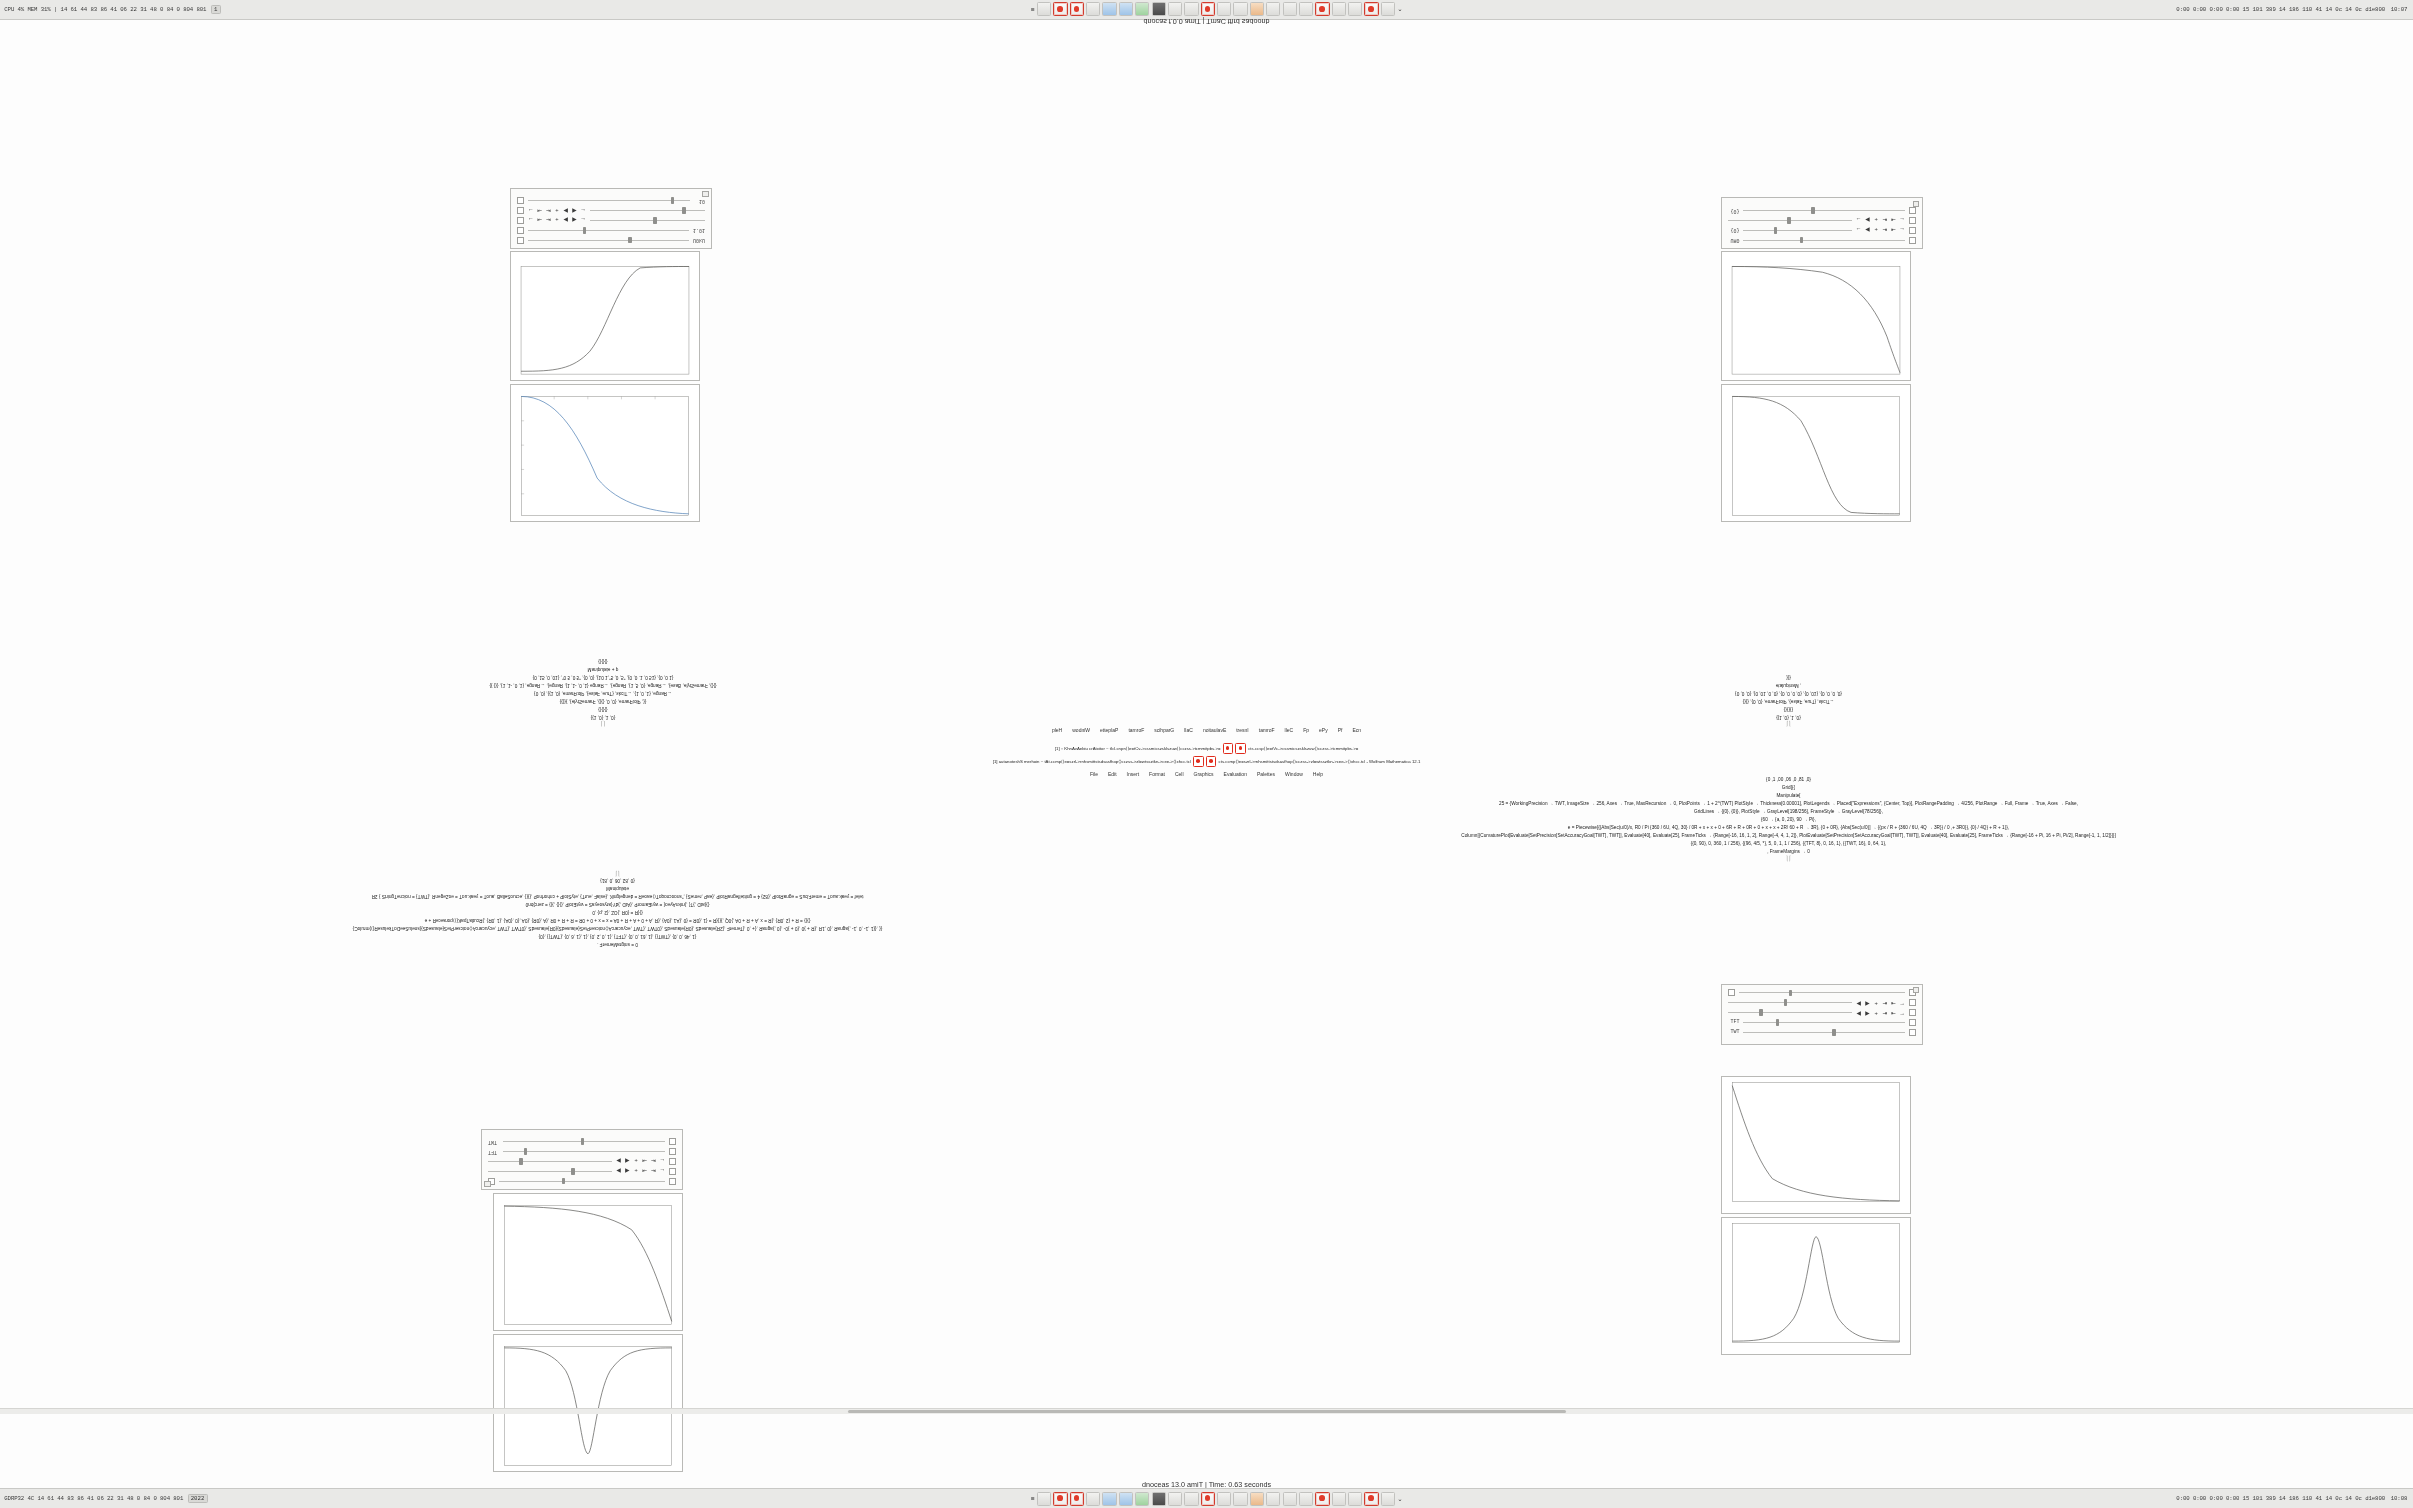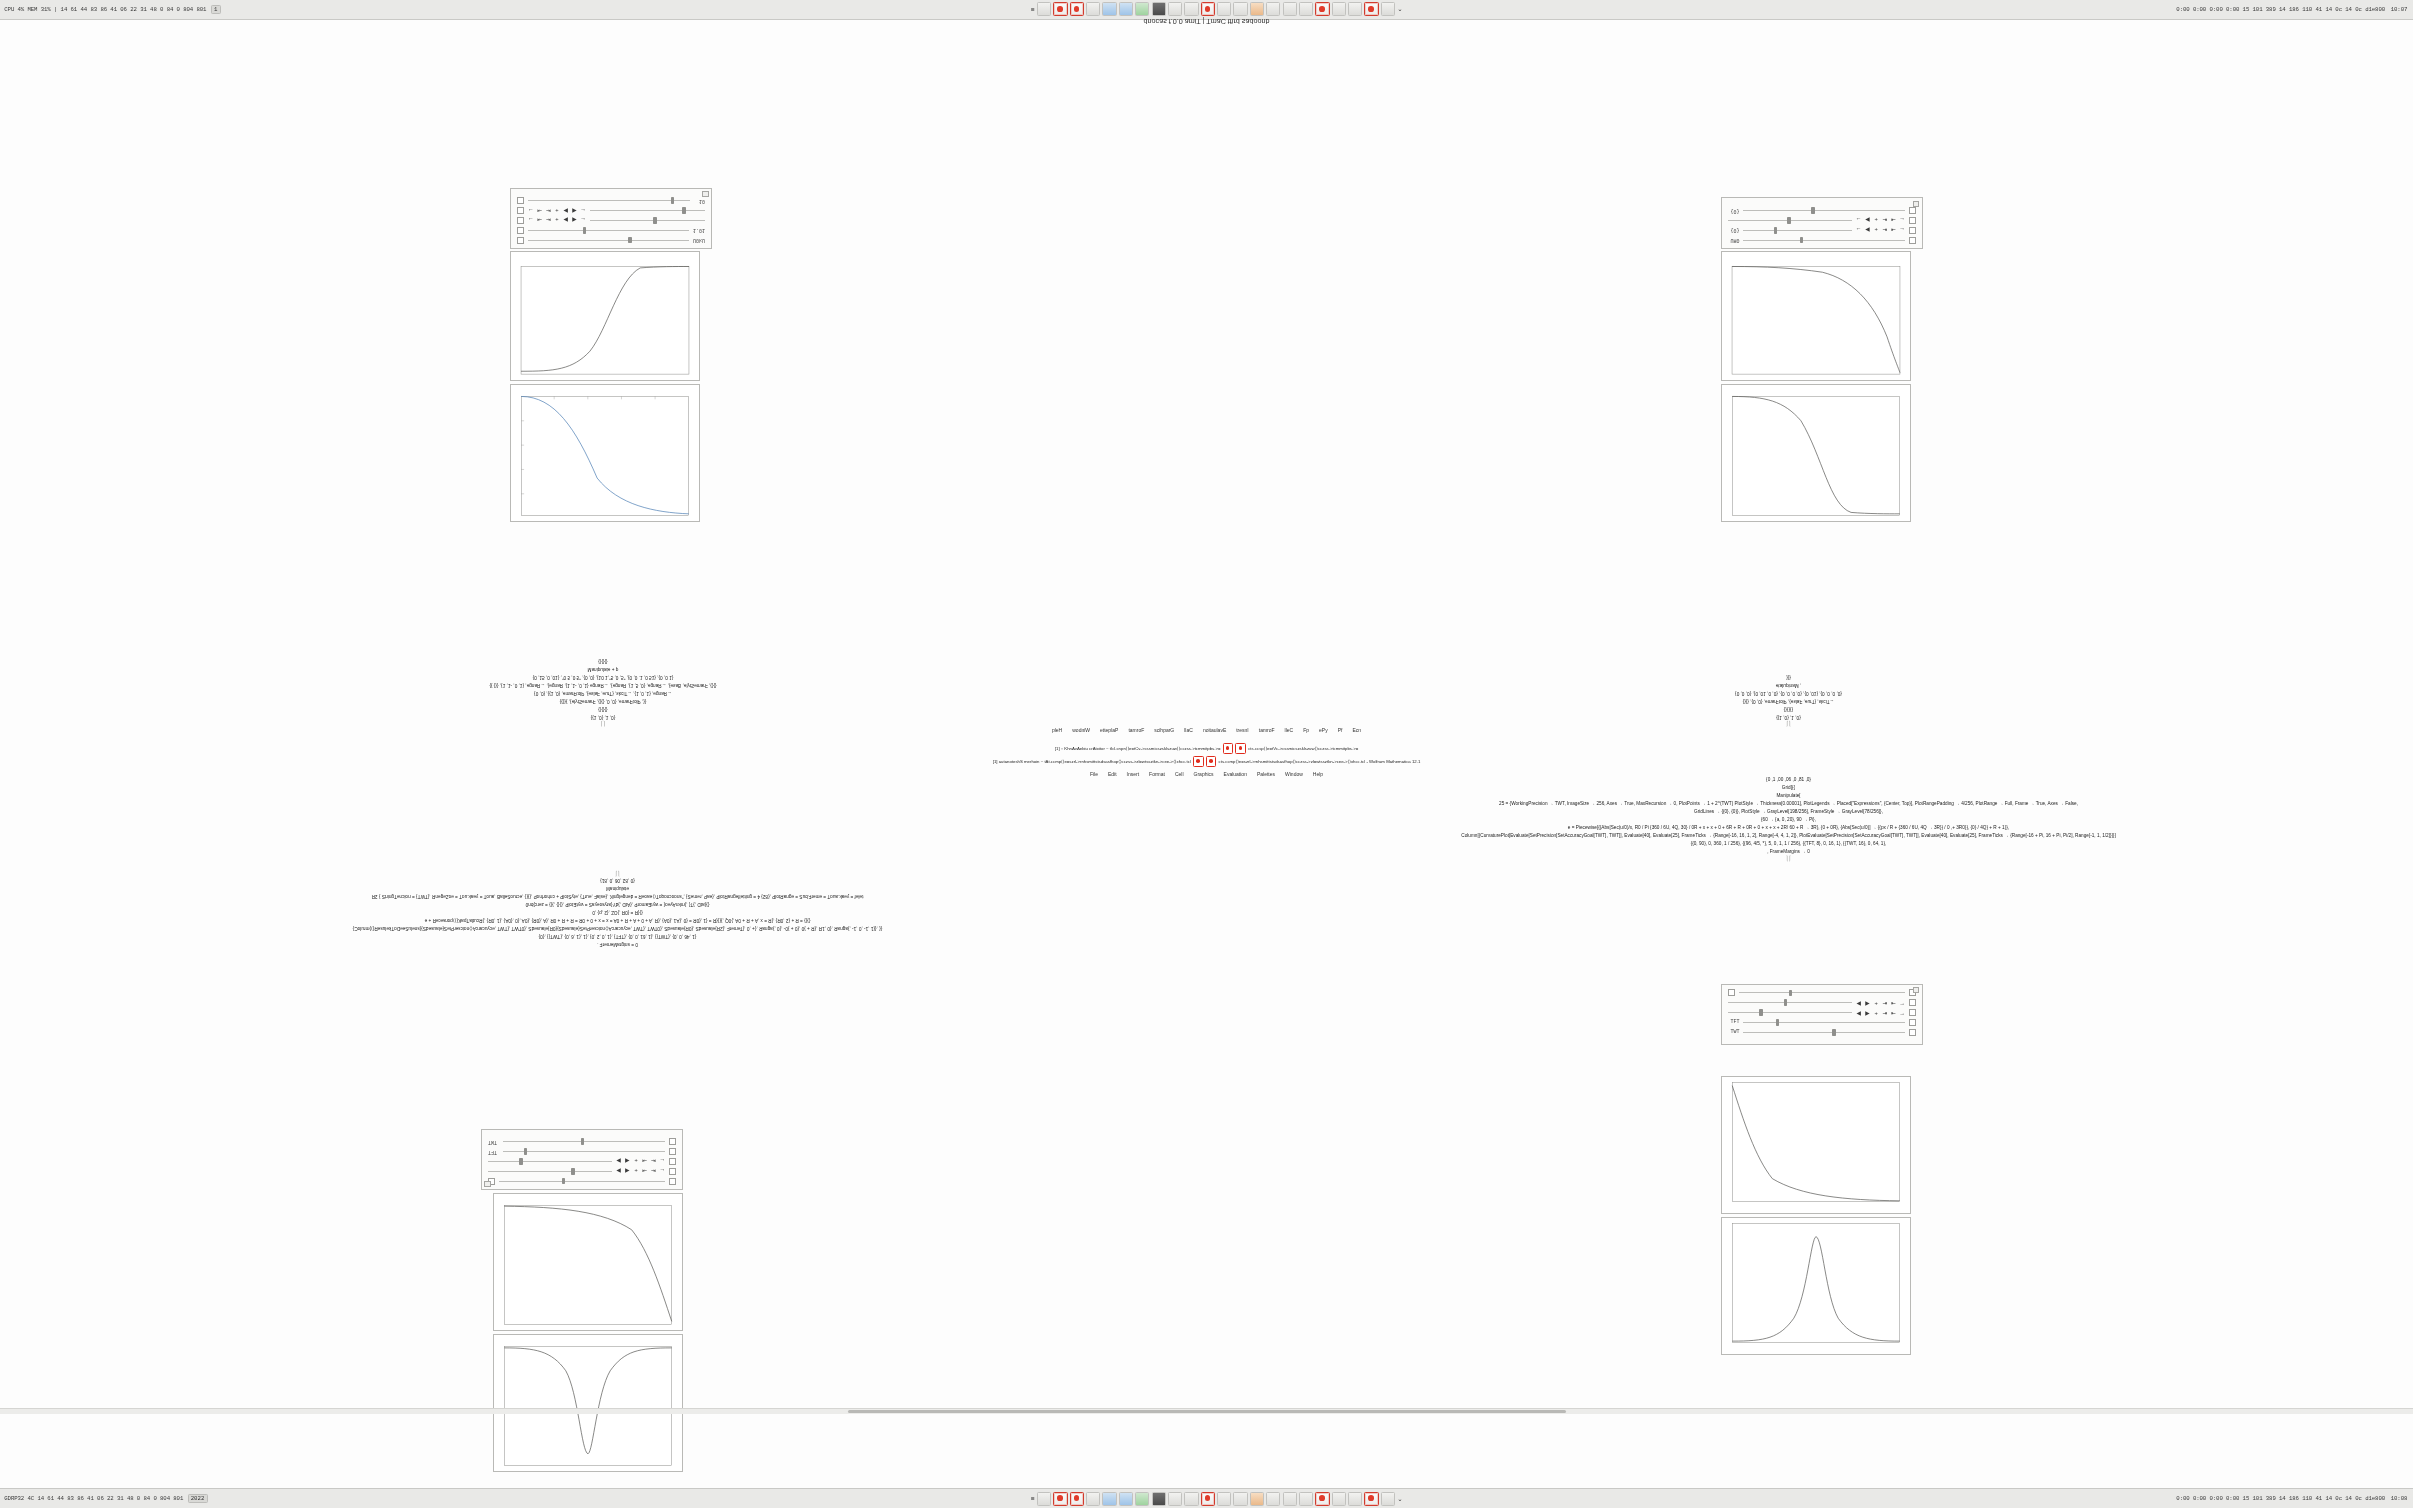--- a/index.html
+++ b/index.html
@@ -476,20 +476,21 @@
       </div>
       <div class="graphic" style="position:absolute;left:4.3px;top:233px;width:188px;height:136px;">
         <svg width="188" height="136" viewBox="0 0 262 190">
           <rect x="14" y="8" width="234" height="166" fill="#fff" stroke="#8c8c89" stroke-width="0.7"></rect>
           <path d="M14,172 C60,172 80,168 100,140 C118,110 124,28 131,26 C140,28 145,110 162,140 C182,168 205,172 248,172" fill="none" stroke="#5a5a57" stroke-width="1"></path>
         </svg>
       </div>
     </div>
   </div>
 
+  <div class="bottomstatus">dnoceas 13.0 amiT | Time: 0.63 seconds</div>
 
   <div class="panel bottom">
     <div class="left">
       <span class="sysmon">GDRP32 4C  14  61  44 83 86  41  06  22  31 48 0 84 0 804 801</span>
       <span class="wsnum">2022</span>
     </div>
     <div class="center">
       <span class="taskname">≡</span>
       <span class="tbtn gray"></span>
       <span class="tbtn red"></span>

